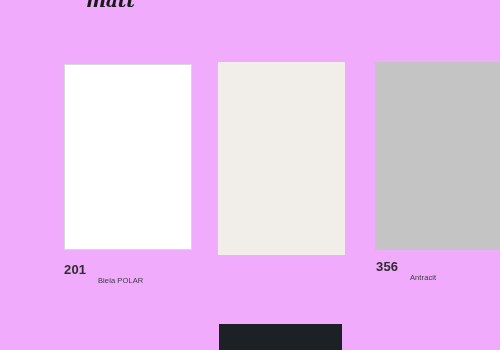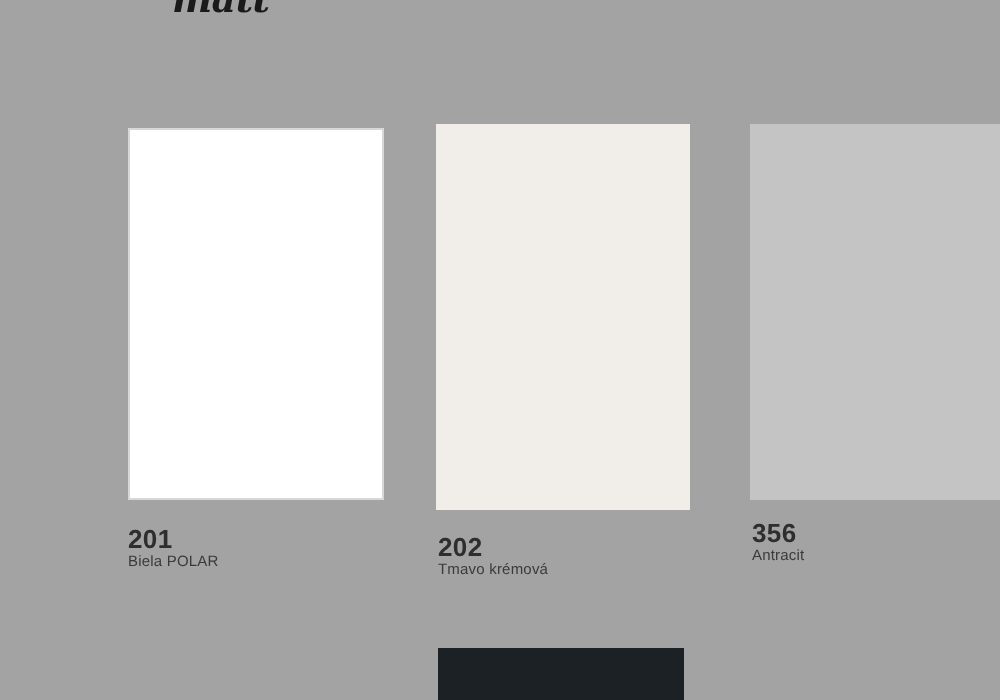--- a/index.html
+++ b/index.html
@@ -10,21 +10,21 @@
     width: 500px;
     height: 350px;
     background: #ffffff;
     font-family: "Liberation Sans", sans-serif;
     overflow: hidden;
   }
   #page {
     position: relative;
     width: 500px;
     height: 350px;
-    background: #a3a3a3;
+    background: #f0abfc;
     overflow: hidden;
   }
 
   
   .wordmark {
     position: absolute;
     left: 86px;
     top: -11px;
     font-family: "DejaVu Serif", "Liberation Serif", serif;
     font-style: italic;
@@ -78,20 +78,21 @@
     color: #2e2e2e;
     letter-spacing: 0.2px;
     line-height: 11px;
   }
   .caption-name {
     font-size: 7.5px;
     font-weight: 400;
     color: #3a3a3a;
     letter-spacing: 0.1px;
     line-height: 11px;
+    margin-left: 34px;
   }
 
   
   .accent-block {
     position: absolute;
     left: 219px;
     top: 324px;
     width: 123px;
     height: 34px;
     background: #1c2126;
@@ -106,24 +107,20 @@
 
   <div class="swatch swatch-1" style="background: rgb(255, 255, 255); border: 1px solid rgb(216, 216, 216);"></div>
   <div class="swatch swatch-2" style="background: rgb(241, 237, 233);"></div>
   <div class="swatch swatch-3" style="background: rgb(196, 196, 196);"></div>
 
   <div class="caption caption-1">
     <div class="caption-code">201</div>
     <div class="caption-name">Biela POLAR</div>
   </div>
 
-  <div class="caption caption-2">
-    <div class="caption-code">202</div>
-    <div class="caption-name">Tmavo krémová</div>
-  </div>
 
   <div class="caption caption-3">
     <div class="caption-code">356</div>
     <div class="caption-name">Antracit</div>
   </div>
 
   <div class="accent-block" style="background: rgb(28, 33, 38);"></div>
 
 </div>
 

